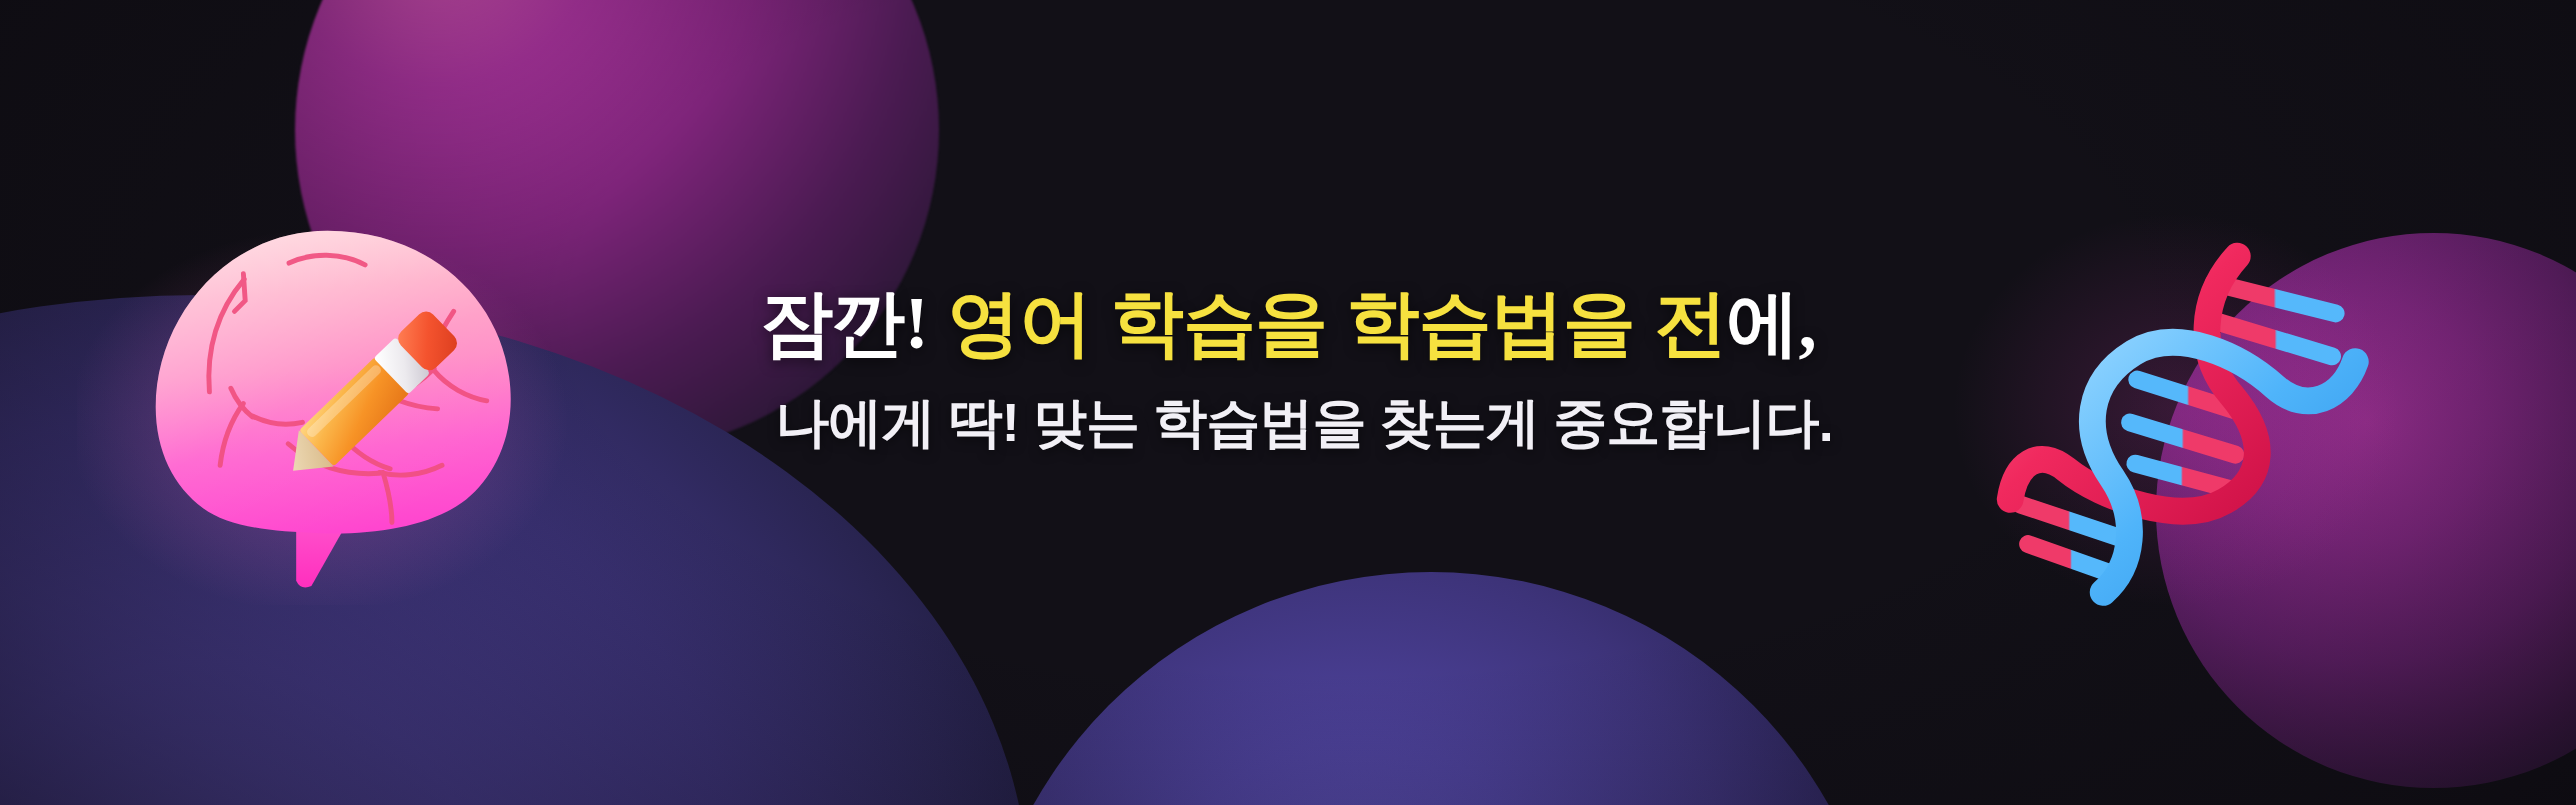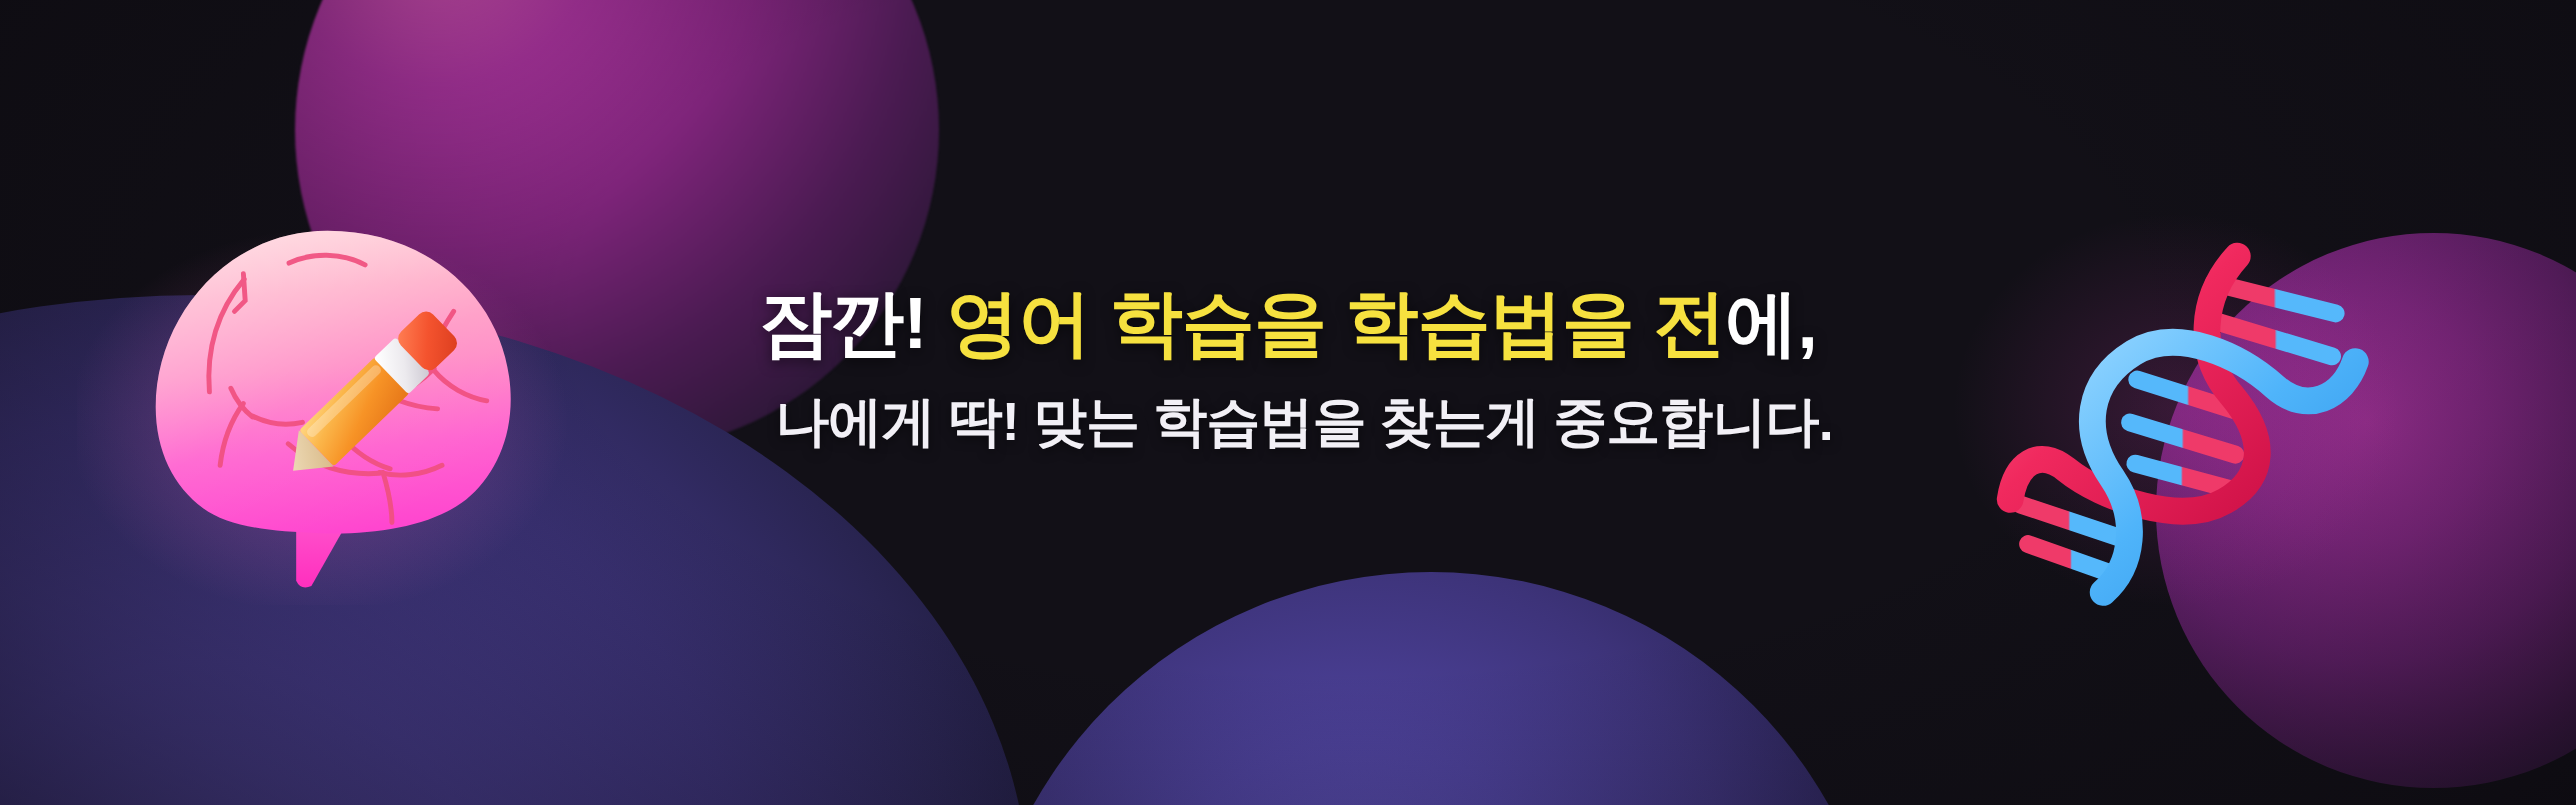--- a/index.html
+++ b/index.html
@@ -104,21 +104,21 @@
   }
 
   .headline {
     font-size:73px;
     font-weight:900;
     letter-spacing:-0.9px;
     line-height:1.08;
     white-space:nowrap;
     text-shadow:0 2.7px 12.5px rgba(0,0,0,.55);
   }
-  .hl-white  { color:#ffffff; }
+  .hl-white  { color:#ffffff;font-family:Liberation Serif, serif; }
   .hl-yellow { color:#f6e13f; }
 
   .subheadline {
     margin-top:27px;
     font-size:54px;
     font-weight:700;
     letter-spacing:-0.9px;
     line-height:1.15;
     color:#f2f0f6;
     white-space:nowrap;

